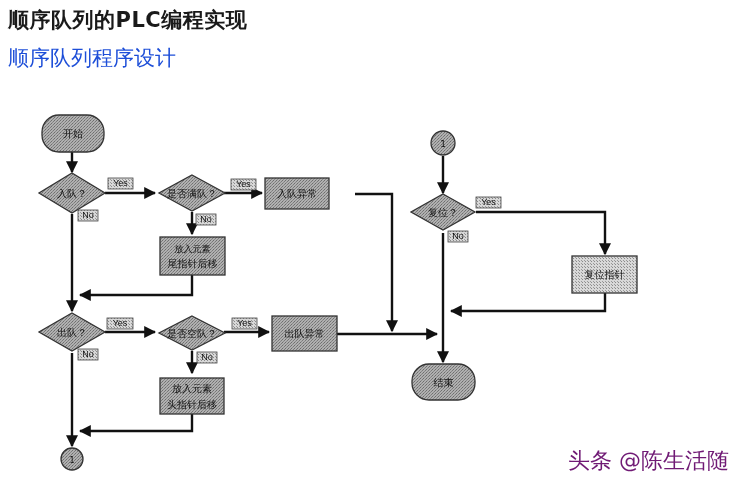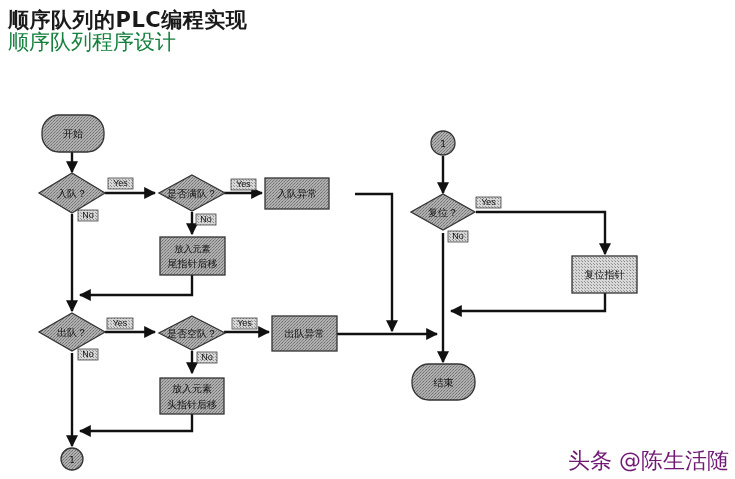--- a/index.html
+++ b/index.html
@@ -1,18 +1,18 @@
 <!DOCTYPE html>
 <html><head>
 <meta charset="utf-8">
 <style>
   html, body { margin: 0; padding: 0; background: #ffffff; }
   body { width: 735px; height: 479px; position: relative; overflow: hidden; font-family: "DejaVu Sans", sans-serif; }
   .title { position: absolute; left: 8px; top: 6px; font-size: 21px; font-weight: bold; color: #1a1a1a; letter-spacing: 0.5px; font-family: "DejaVu Sans", sans-serif; }
-  .subtitle { position: absolute; left: 8px; top: 28px; font-size: 21px; color: #15803d; font-family: "DejaVu Sans", sans-serif; }
+  .subtitle { position: absolute; left: 8px; top: 44px; font-size: 21px; color: #1d4ed8; font-family: "DejaVu Sans", sans-serif; }
   .watermark { position: absolute; left: 568px; top: 446px; font-size: 22px; color: #701a75; font-family: "DejaVu Sans", sans-serif; }
   svg#flow { position: absolute; left: 0; top: 0; }
   .node-text { font-family: "DejaVu Sans", sans-serif; font-size: 10px; fill: #111; text-anchor: middle; dominant-baseline: middle; }
   .lbl-text { font-family: "Liberation Sans", sans-serif; font-size: 9px; fill: #111; text-anchor: middle; dominant-baseline: middle; }
   .edge { stroke: #111; stroke-width: 2.4; fill: none; }
   .shape { stroke: #333; stroke-width: 1.3; }
 </style>
 </head>
 <body>
 

